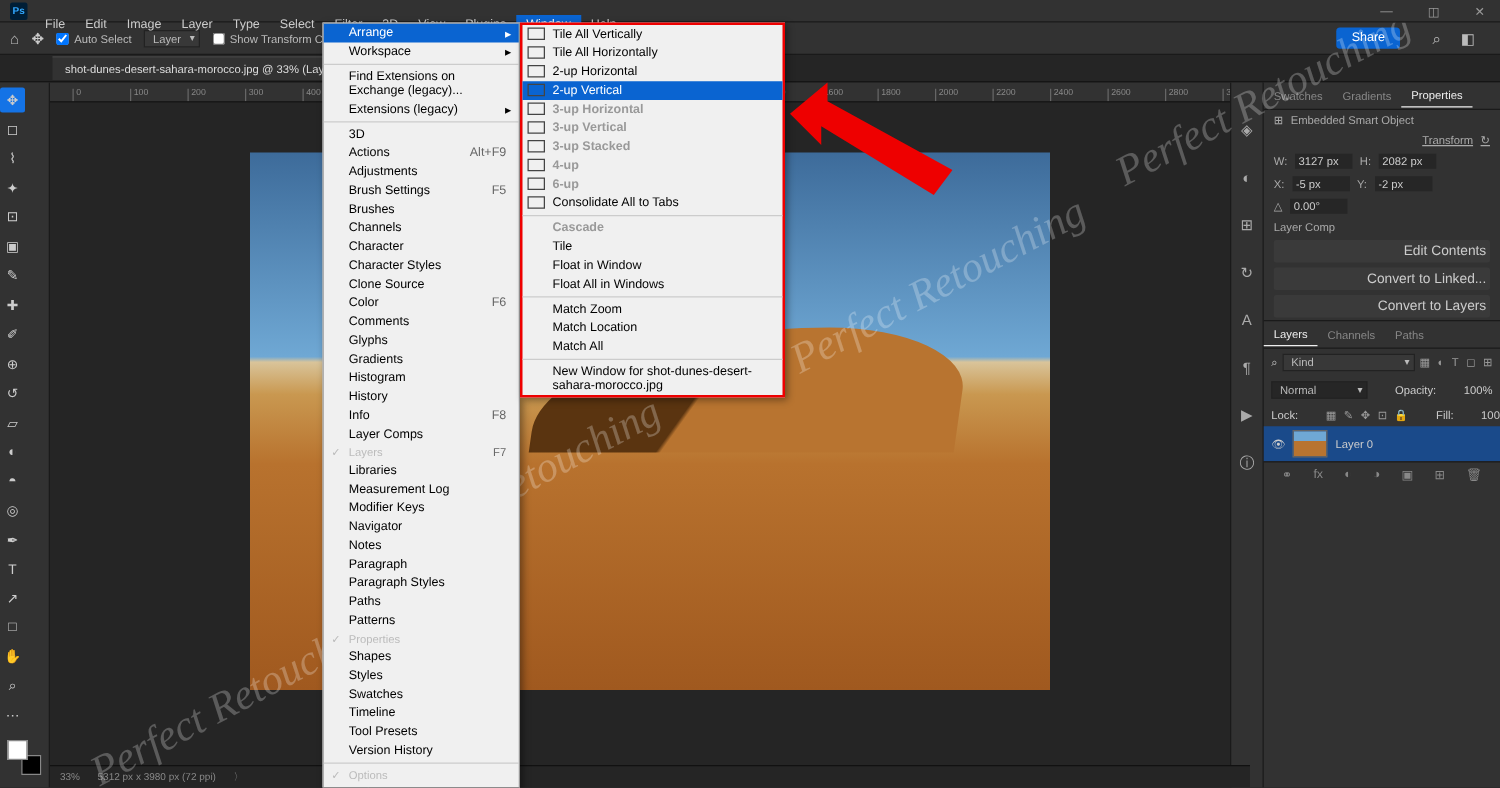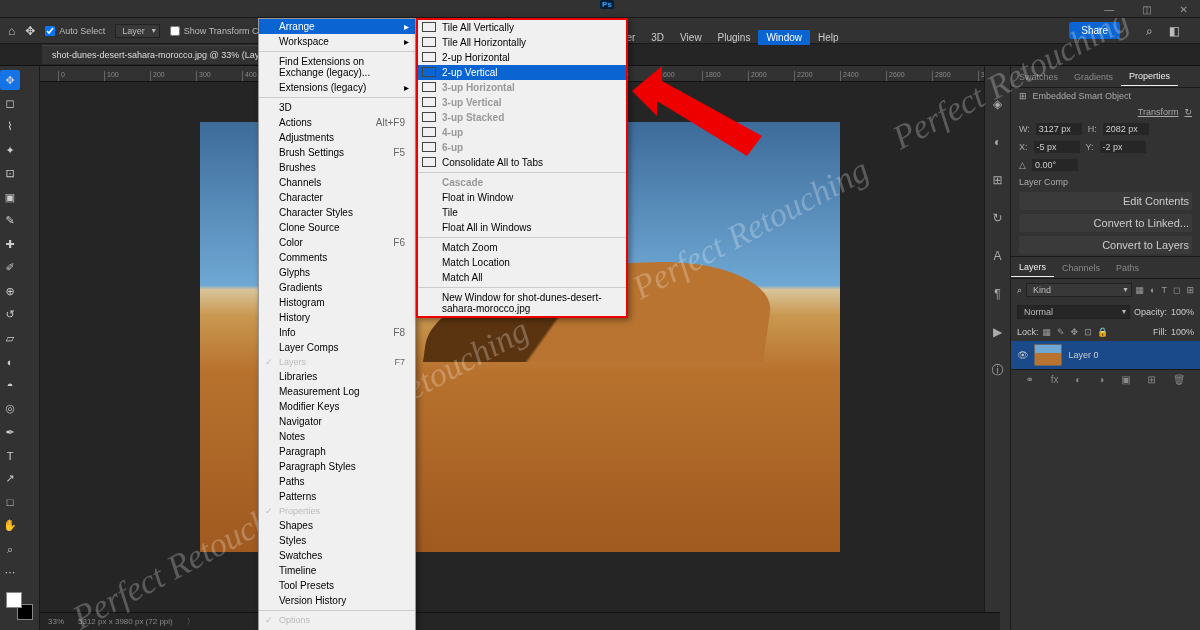--- a/index.html
+++ b/index.html
@@ -1,17 +1,17 @@
 <!DOCTYPE html>
 <html><head>
 <meta charset="utf-8">
 <style>
 * { margin:0; padding:0; box-sizing:border-box; font-family:"Segoe UI",Arial,sans-serif; }
 body { width:1200px; height:630px; background:#323232; color:#ccc; font-size:10px; overflow:hidden; position:relative; }
-.menubar { height:18px; background:#323232; display:flex; align-items:center; padding-left:20px; gap:0; border-bottom:1px solid #1a1a1a; position:relative; z-index:5;flex-direction:column; }
+.menubar { height:18px; background:#323232; display:flex; align-items:center; padding-left:8px; gap:0; border-bottom:1px solid #1a1a1a; position:relative; z-index:5; }
 .ps-logo { width:14px; height:14px; background:#001e36; color:#31a8ff; display:flex; align-items:center; justify-content:center; font-size:8px; font-weight:bold; margin-right:6px; border-radius:2px; }
 .menubar span { padding:2px 8px; cursor:default; }
 .menubar span.active { background:#0a64d1; color:#fff; }
 .win-controls { position:absolute; right:4px; top:2px; display:flex; gap:12px; font-size:10px; color:#999; }
 .optbar { height:26px; background:#323232; display:flex; align-items:center; padding-left:8px; gap:10px; border-bottom:1px solid #1a1a1a; }
 .home-ic { font-size:12px; color:#bbb; }
 .chk { display:flex; align-items:center; gap:4px; font-size:9px; color:#bbb; }
 .chk input { width:10px; height:10px; }
 .dd { background:#383838; border:1px solid #222; padding:1px 14px 1px 6px; font-size:9px; color:#bbb; position:relative; }
 .dd:after { content:"▾"; position:absolute; right:3px; font-size:8px; }
@@ -39,21 +39,21 @@
 .ptabs span { padding:4px 8px; color:#888; cursor:default; }
 .ptabs span.act { color:#eee; border-bottom:1px solid #eee; }
 .prow { padding:3px 8px; color:#aaa; display:flex; align-items:center; gap:6px; }
 .prow.hdr { justify-content:flex-end;text-decoration:underline; }
 .pinput { background:#262626; border:none; color:#ccc; width:46px; padding:1px 3px; font-size:9px; }
 .pbtn { background:#3a3a3a; text-align:right; padding:3px; margin:2px 8px; color:#ccc; font-size:11px; border-radius:2px; }
 .layers { flex:1; border-top:1px solid #1a1a1a; }
 .lrow { display:flex; align-items:center; padding:3px 6px; gap:6px; }
 .lrow.sel { background:#1a4a8a; }
 .thumb { width:28px; height:22px; background:linear-gradient(#6fa8d4 40%,#b87430 41%); border:1px solid #666; }
-.lctrl { display:flex; gap:4px; padding:4px 6px; align-items:center; }
+.lctrl { display:flex; gap:22px; padding:4px 6px; align-items:center; }
 .lctrl .dd2 { background:#262626; padding:1px 6px; flex:1; }
 .statbar { position:absolute; bottom:0; left:40px; height:18px; background:#252525; display:flex; align-items:center; padding-left:8px; gap:14px; font-size:8px; color:#888; border-top:1px solid #111; width:960px; }
 
 .dropdown { position:absolute; background:#f0f0f0; color:#000; font-size:10px; border:1px solid #999; box-shadow:2px 2px 6px rgba(0,0,0,.4); z-index:100; }
 .dd1 { left:258px; top:18px; width:158px; }
 .dd2m { left:416px; top:18px; width:212px; border:2px solid #e00; }
 .dropdown .item { padding:2px 10px 2px 20px; position:relative; display:flex; justify-content:space-between; }
 .dropdown .item.dis { color:#999;font-weight:bold; }
 .dropdown .item.hl { background:#0a64d1; color:#fff; }
 .dropdown .item.arrow:after { content:"▸"; position:absolute; right:6px; }
@@ -453,24 +453,24 @@
     </div>
     <div class="item">
       <span class="gic"></span>
       <span>Consolidate All to Tabs</span>
     </div>
     <hr>
     <div class="item dis">
       <span>Cascade</span>
     </div>
     <div class="item">
+      <span>Tile</span>
+    </div>
+    <div class="item">
       <span>Float in Window</span>
-    </div>
-    <div class="item">
-      <span>Tile</span>
     </div>
     <div class="item">
       <span>Float All in Windows</span>
     </div>
     <hr>
     <div class="item">
       <span>Match Zoom</span>
     </div>
     <div class="item">
       <span>Match Location</span>

